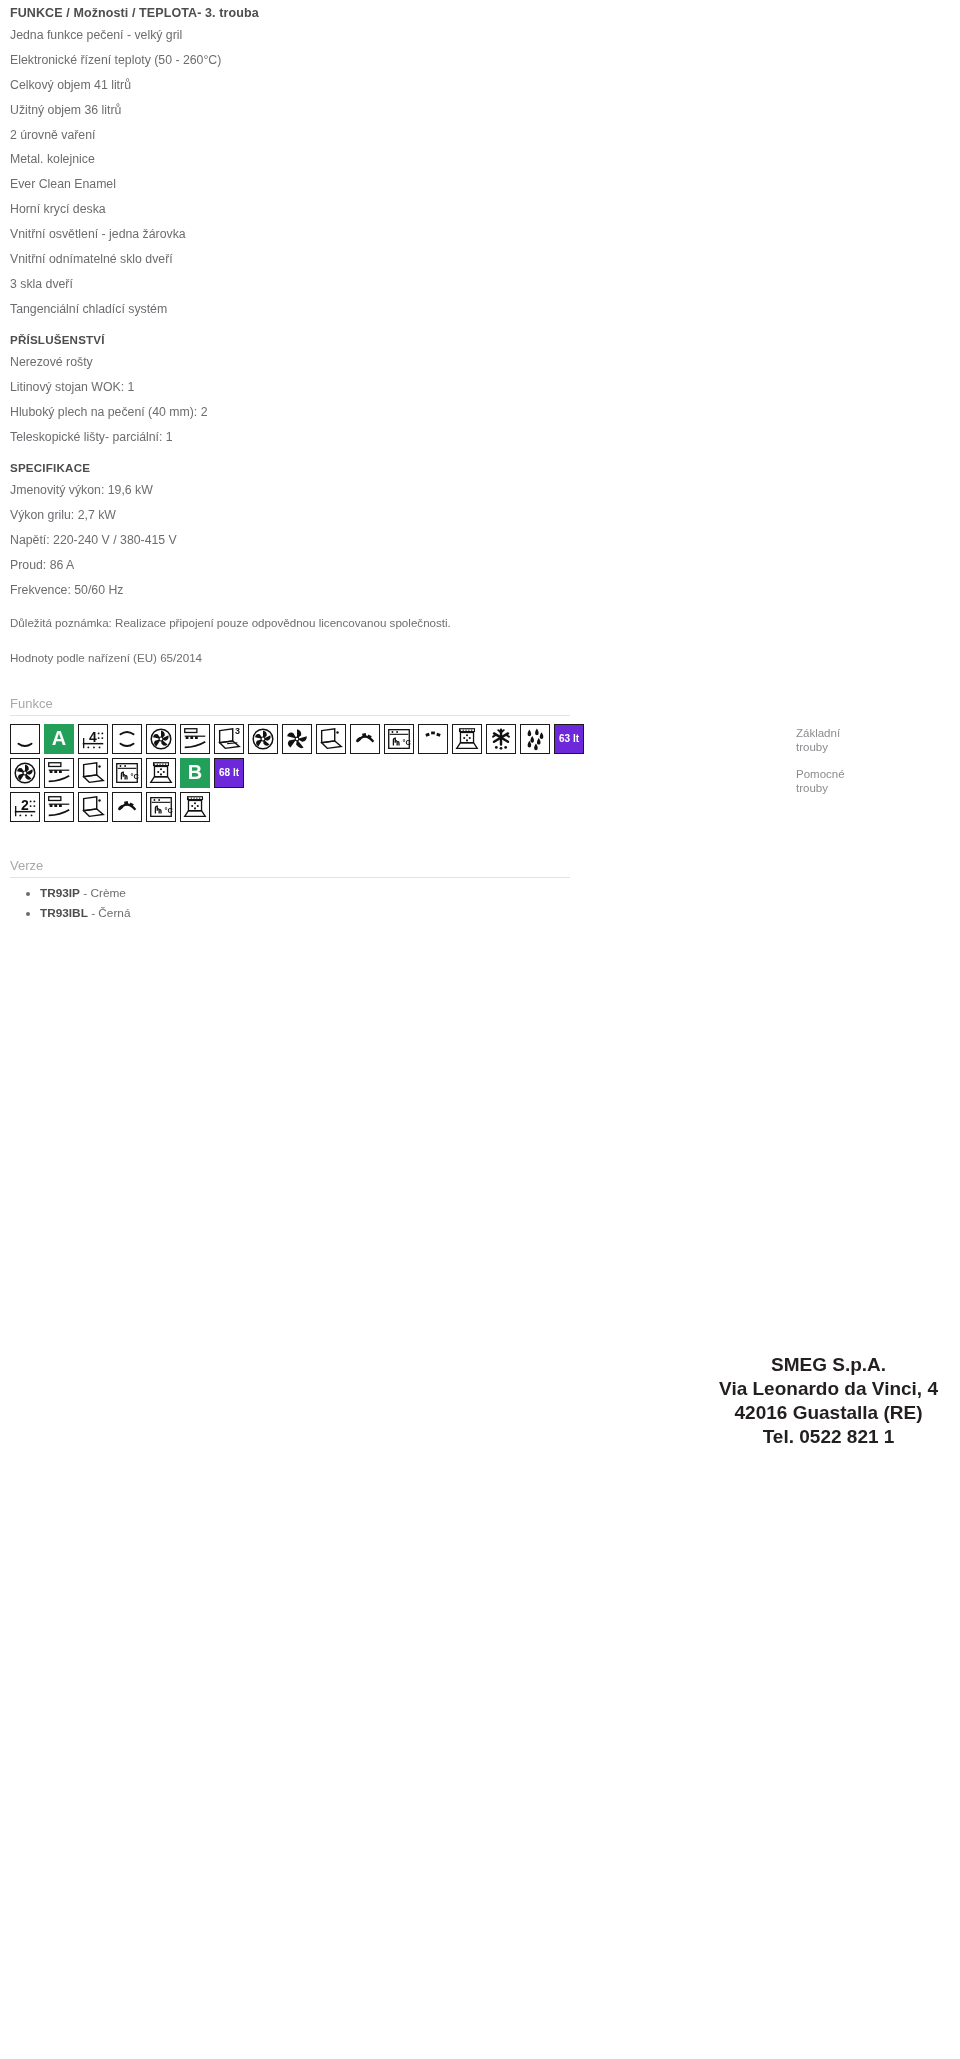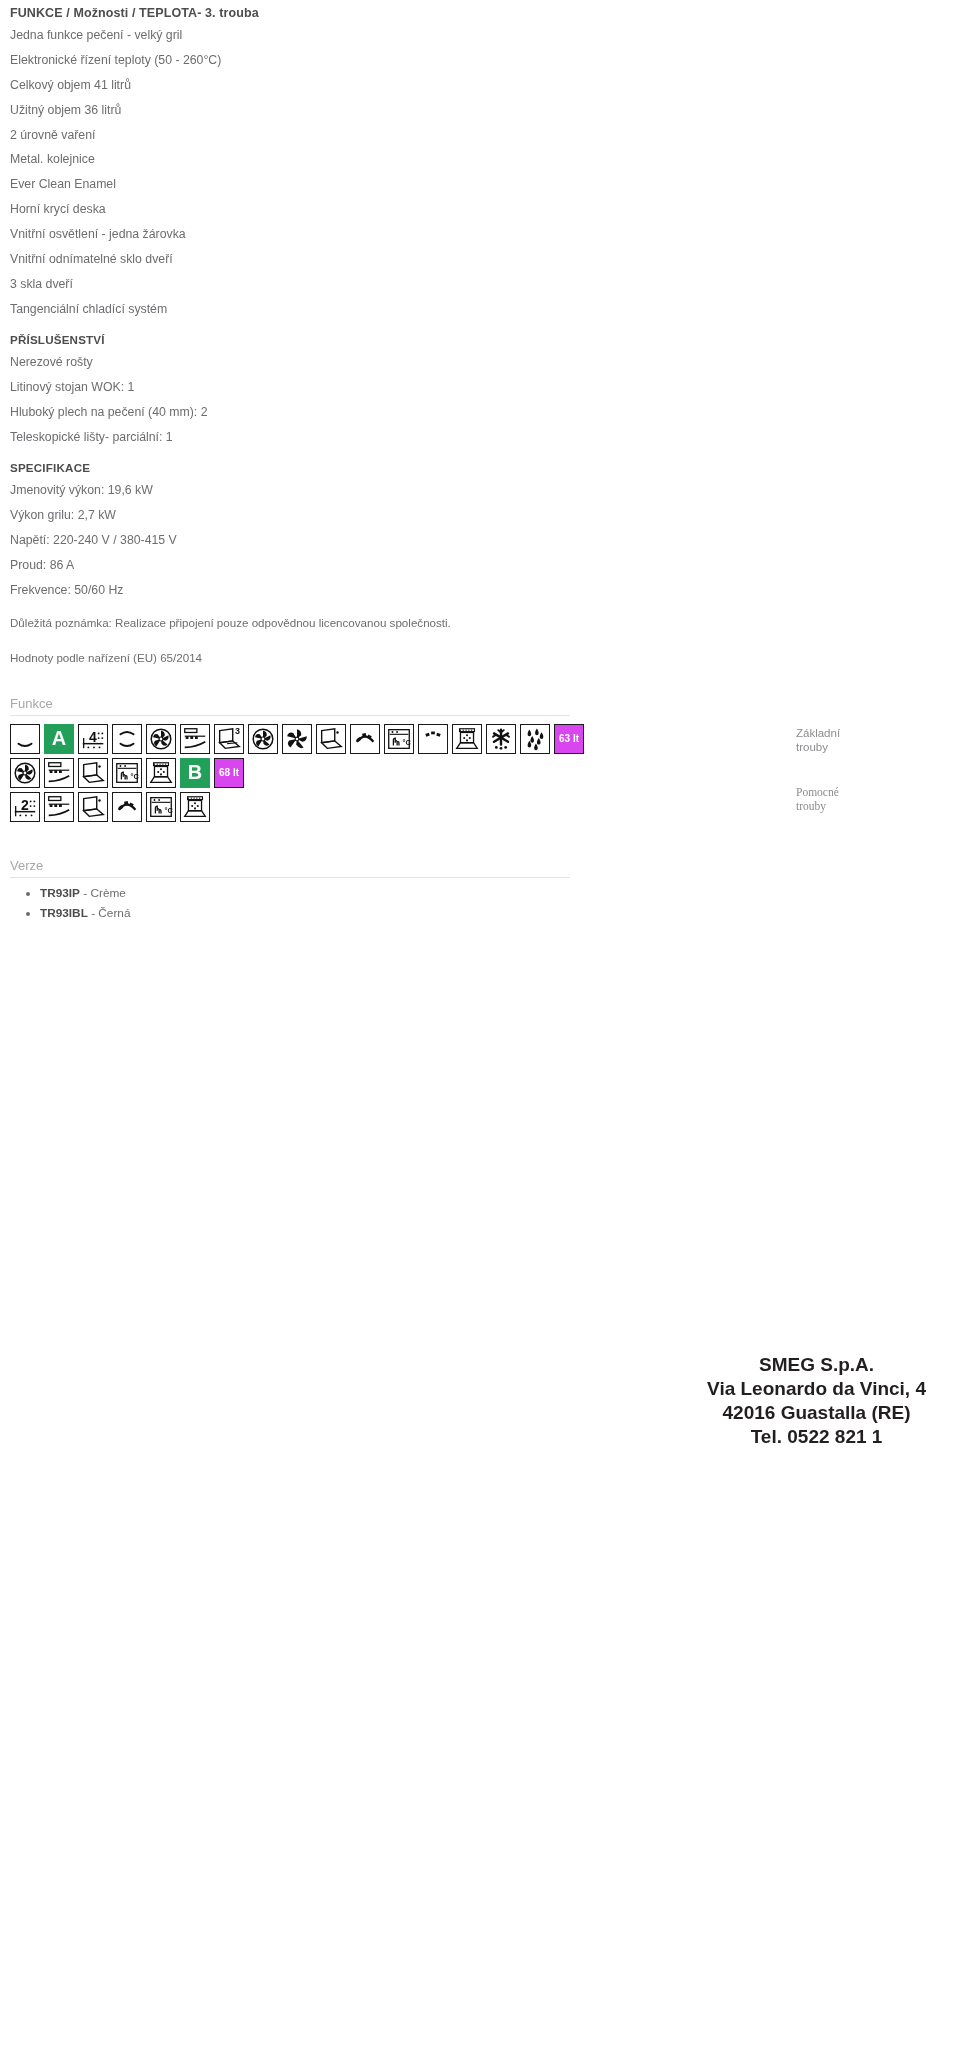--- a/index.html
+++ b/index.html
@@ -81,21 +81,21 @@
     width: 30px;
     height: 30px;
     border: 1.2px solid #1a1a1a;
     background: #ffffff;
     position: relative;
     flex: 0 0 auto;
     overflow: hidden;
   }
   .ibox svg { display: block; width: 100%; height: 100%; }
   .ibox.green { background: #22a05a; border-color: #22a05a; }
-  .ibox.dark  { background: #d946ef; border-color: #1a1a1a; }
+  .ibox.dark  { background: #6d28d9; border-color: #1a1a1a; }
 
   .energy-letter {
     position: absolute;
     inset: 0;
     display: flex;
     align-items: center;
     justify-content: center;
     color: #ffffff;
     font-weight: bold;
     font-size: 20px;
@@ -138,36 +138,36 @@
   }
 
   .oven-labels {
     position: absolute;
     left: 786px;
     top: 2px;
     font-size: 11.5px;
     color: #8a8c8f;
     line-height: 1.22;
   }
-  .oven-labels .lbl2 { margin-top: 31px; font-family: Liberation Serif, serif; }
+  .oven-labels .lbl2 { margin-top: 13px; }
 
   
   .ver-list { margin: 6px 0 0 0; padding: 0 0 0 30px; list-style: disc; }
   .ver-list li {
     font-size: 11.8px;
     color: #6c6d70;
     margin-bottom: 5px;
     line-height: 1.25;
   }
   .ver-list li b { color: #4d4d4f; font-weight: bold; }
 
   
   .footer {
     position: absolute;
-    right: 34px;
+    right: 22px;
     bottom: 4px;
     text-align: center;
     color: #231f20;
     font-family: "Liberation Sans", sans-serif;
     line-height: 1.26;
     margin-left: 8px;
   }
   .footer .f1 { font-size: 19px; font-weight: bold; }
   .footer .f2 { font-size: 19px; font-weight: bold; }
   .footer .f3 { font-size: 19px; font-weight: bold; }

